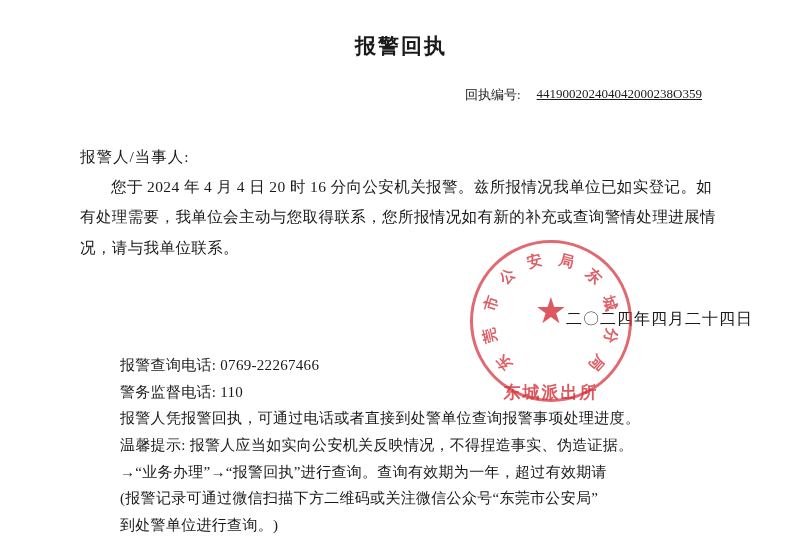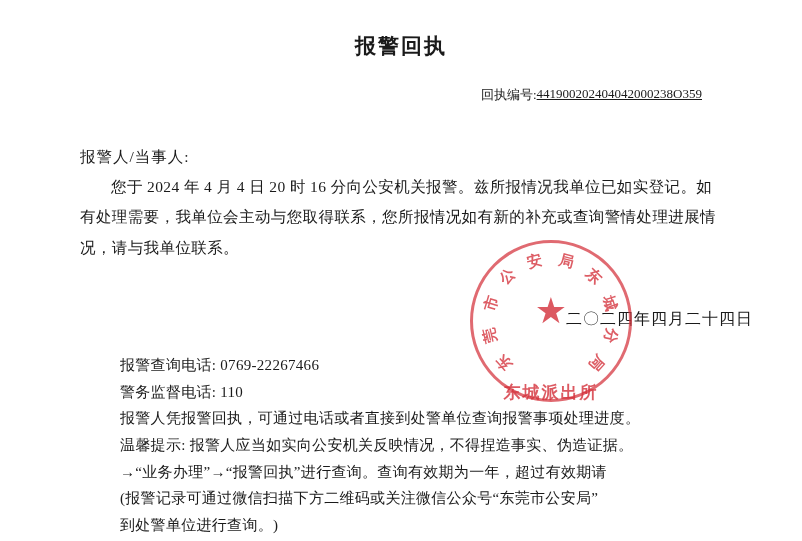--- a/index.html
+++ b/index.html
@@ -35,20 +35,21 @@
     padding-top: 26px;
     font-size: 13px;
   }
   .receipt-no-label {
     white-space: nowrap;
     text-align: right;
   }
   .receipt-no-value {
     text-decoration: underline;
     white-space: nowrap;
+    margin-left: 16px;
   }
   .body-block {
     padding: 0 80px;
     margin-top: 38px;
     font-size: 15.5px;
     line-height: 1.95;
   }
   .salutation {
     font-weight: normal;
     letter-spacing: 1px;

